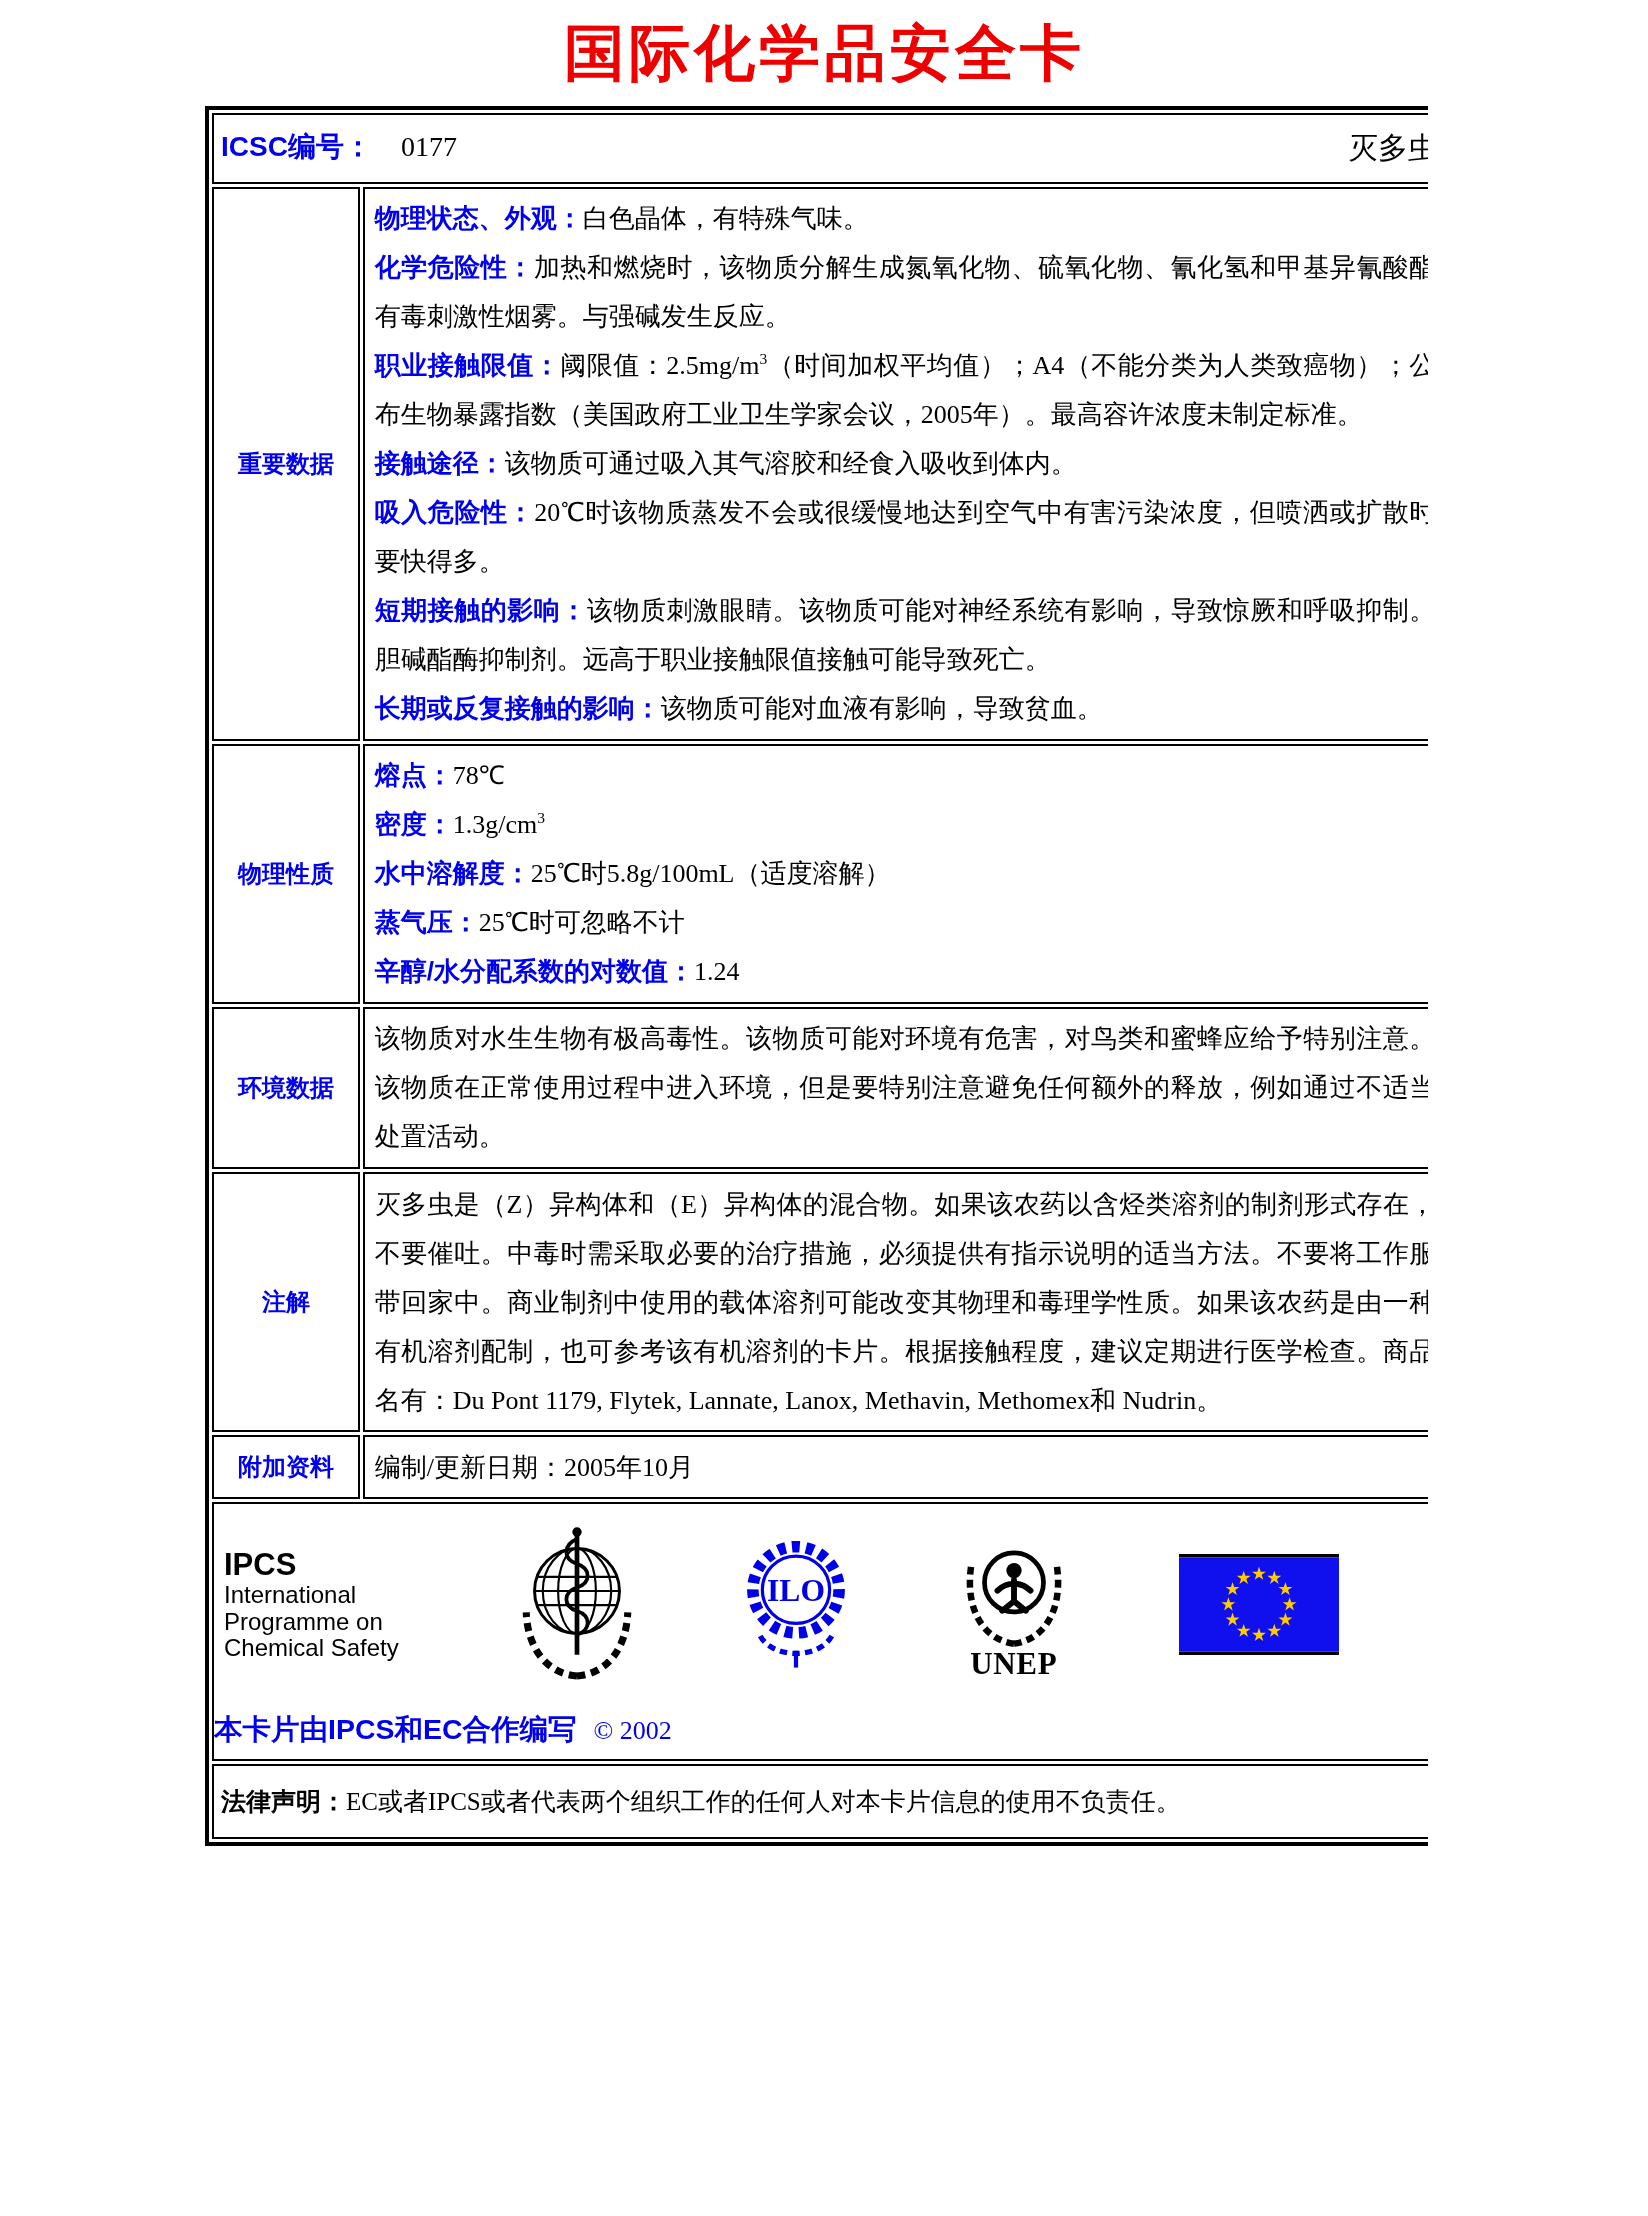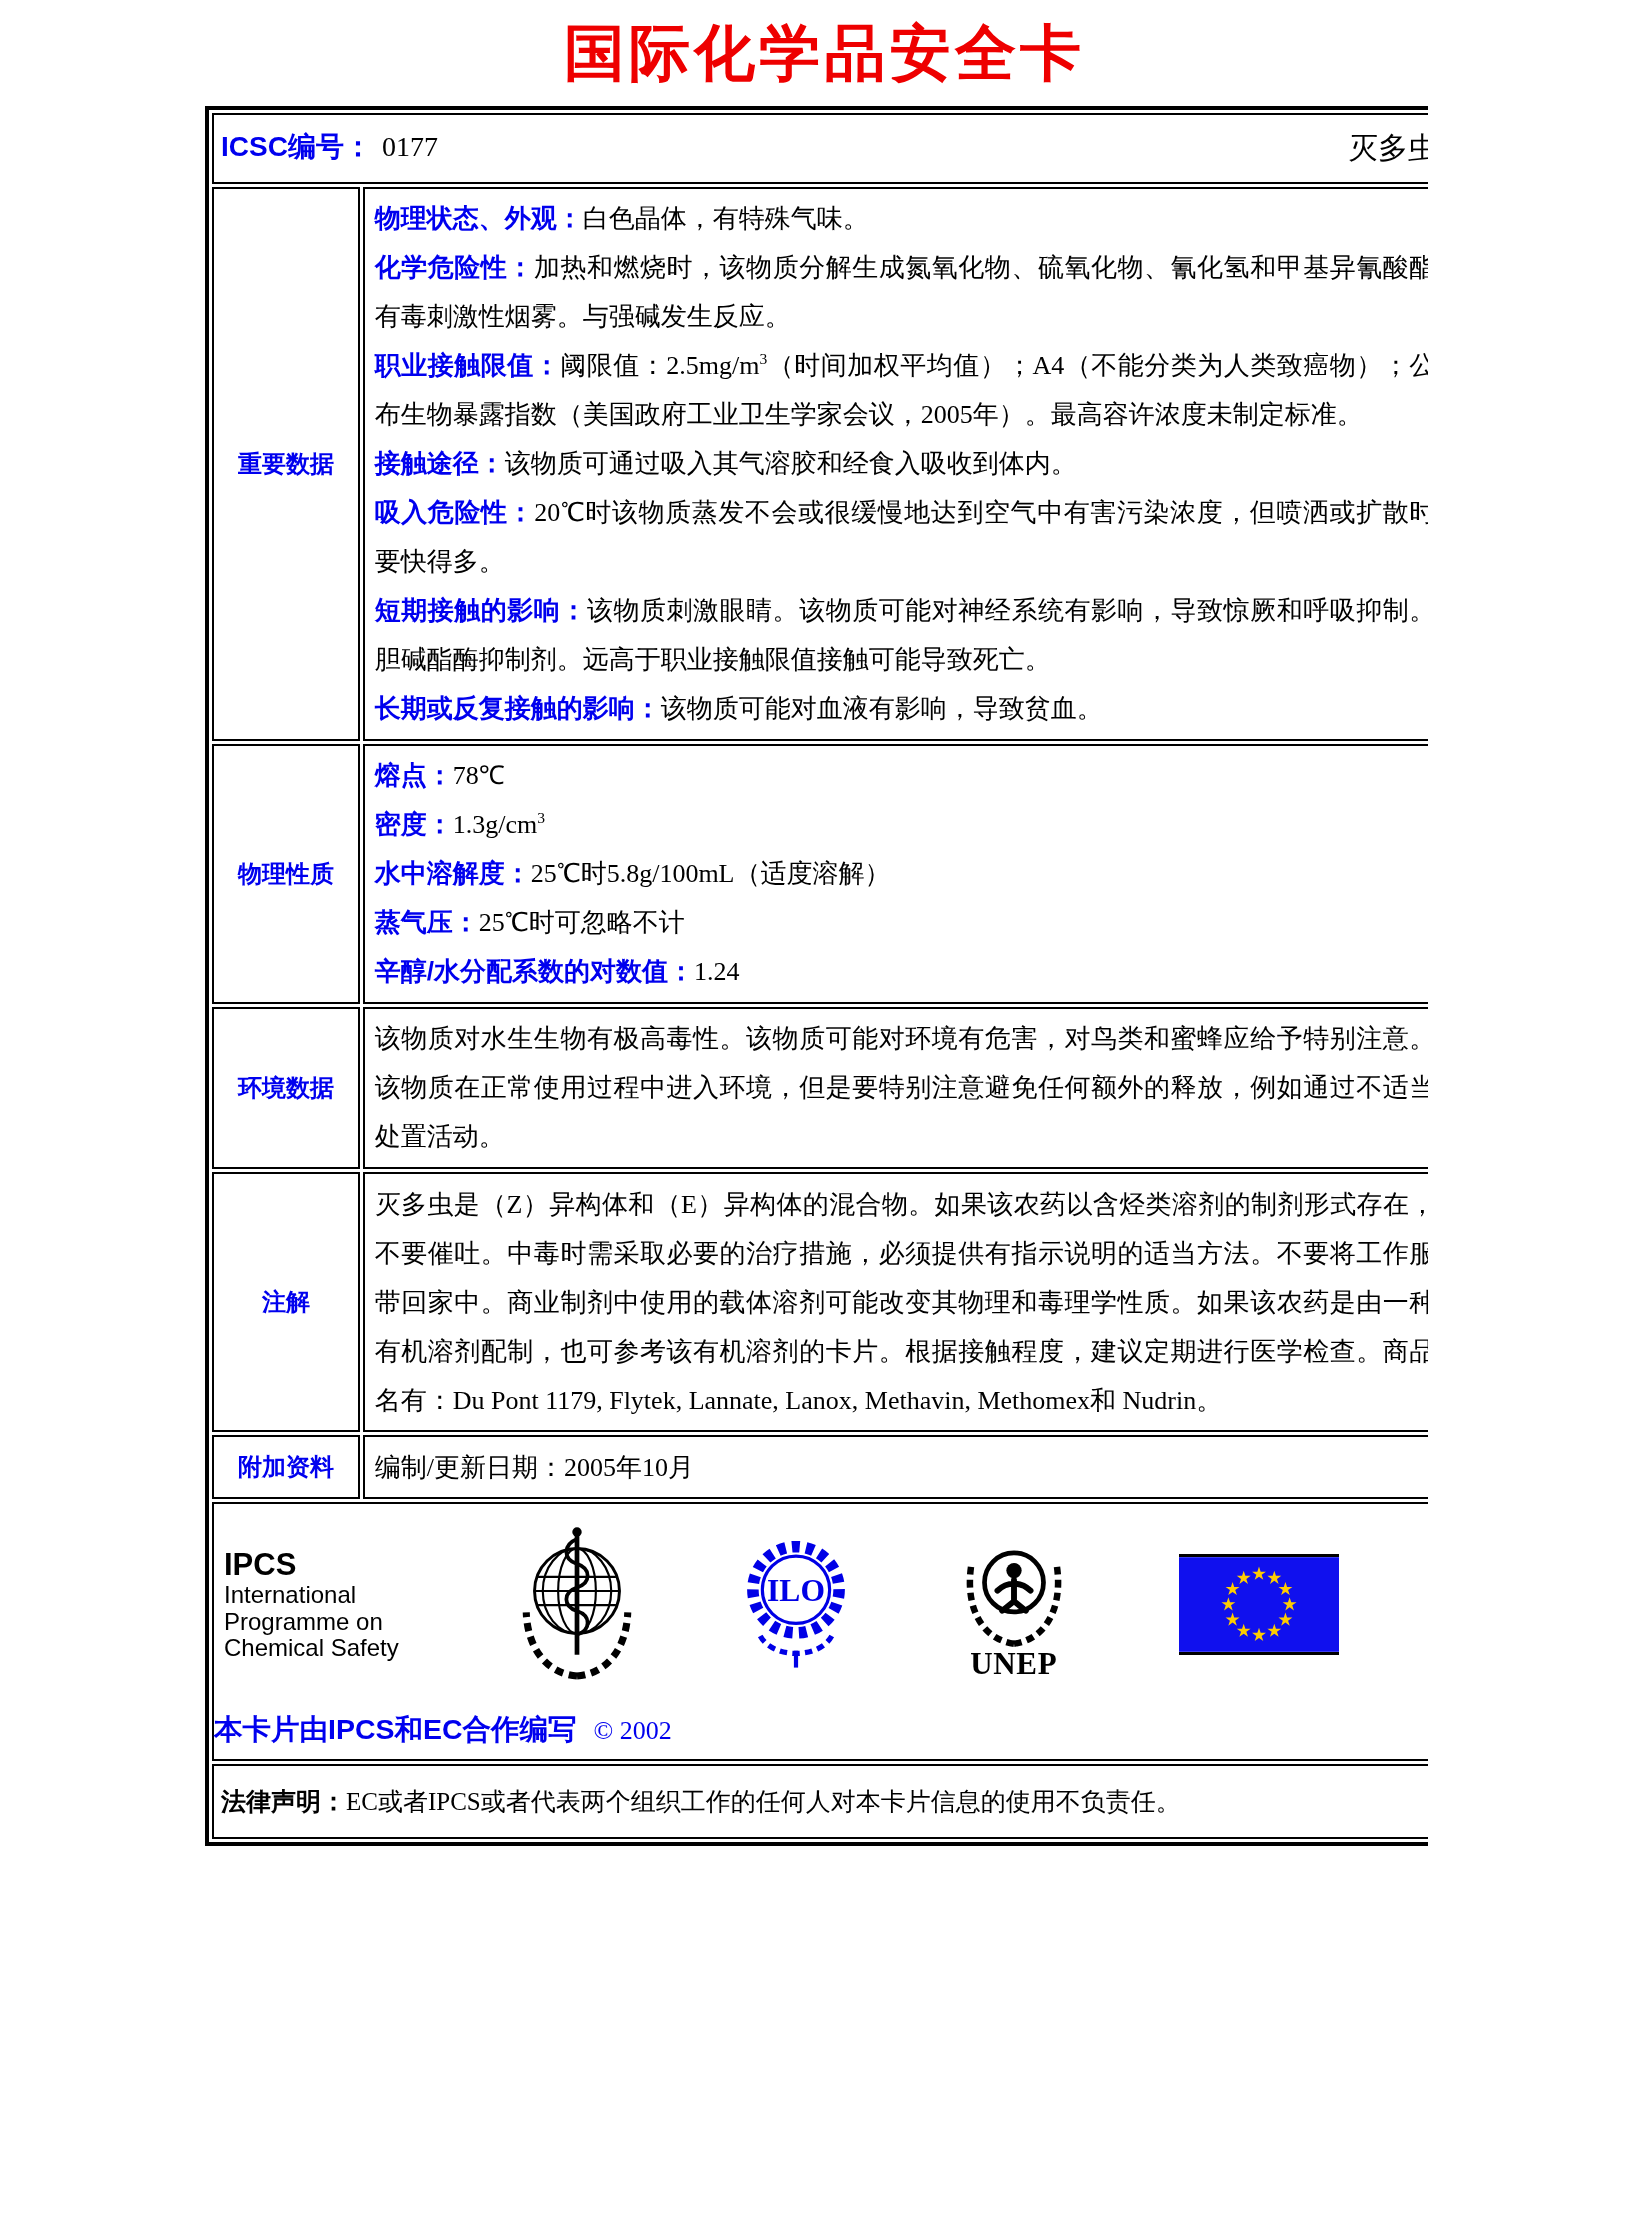--- a/index.html
+++ b/index.html
@@ -32,21 +32,21 @@
     table-layout: fixed;
     background: #fff;
   }
   table.card td { border: 2.1px solid #000; vertical-align: middle; background:#fff; }
   col.col-label { width: 148px; }
   .header-cell { height: 67px; font-size: 28px; padding: 0 7px; }
   .hdr-label {
     color: #0000ee; font-weight: bold;
     font-family: "Liberation Sans", sans-serif;
   }
-  .hdr-number { margin-left: 3px; color:#000; }
+  .hdr-number { margin-left: 22px; color:#000; }
   .hdr-name  { float: right; font-size: 30px; color:#000;text-align:right; }
   .label-cell {
     text-align: center;
     color: #0000ee;
     font-weight: bold;
     font-size: 24px;
     font-family: "Liberation Sans", sans-serif;
     padding: 4.2px 1.4px;
   }
   .content-cell {

